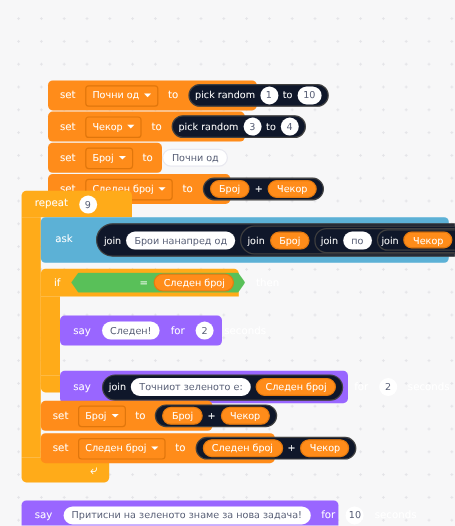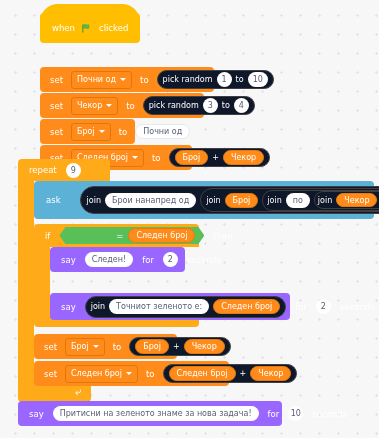--- a/index.html
+++ b/index.html
@@ -14,21 +14,21 @@
     overflow:hidden;
     position:relative;
     -webkit-font-smoothing:antialiased;
   }
   .canvas{position:absolute;left:0;top:0;width:379px;height:438px;}
 
   
   .blk{position:absolute;display:flex;align-items:center;box-sizing:border-box;}
   .vars{background:#ff8c1a;color:#fff;}
   .sense{background:#5cb1d6;color:#fff;}
-  .looks{background:#9966ff;color:#fff;}
+  .looks{background:#9966ff;color:#fff;margin-top:16px;}
 
   .lbl{color:#fff;padding:0 4px;white-space:nowrap;}
 
   
   .hat{
     width:100px;height:30px;left:40px;top:13px;
     background:#ffbf00;border-radius:4px 4px 4px 4px;
     padding-left:8px;
   }
   .hat:before{
@@ -91,32 +91,20 @@
 
   .loop-arrow{font-size:11px;color:#fff;transform:scaleX(-1);display:inline-block;}
 
   .txt{white-space:nowrap;}
 </style>
 </head>
 <body>
 
 <div class="canvas">
 
-  <div class="blk hat">
-    <div class="inner">
-      <span class="lbl">when</span>
-      <span class="flag">
-        <svg width="10" height="9" viewBox="0 0 10 9">
-            <path d="M0.8 0.4 L0.8 8.6" stroke="#45993d" stroke-width="1.1" fill="none"></path>
-            <path d="M1.6 0.9 C3.3 -0.1 5 1.6 6.8 0.7 L6.8 4.2 C5 5.1 3.3 3.4 1.6 4.4 Z" fill="#4cbf56" stroke="#45993d" stroke-width="0.5"></path>
-          </svg>
-      </span>
-      <span class="lbl">clicked</span>
-    </div>
-  </div>
 
 
   <div class="blk stack vars" style="left:40px;top:67px;height:25px;width:174px;">
     <span class="lbl">set</span>
     <span class="ddown">
       <span>Почни од</span>
       <i class="caret"></i>
     </span>
     <span class="lbl">to</span>
     <span class="op">

